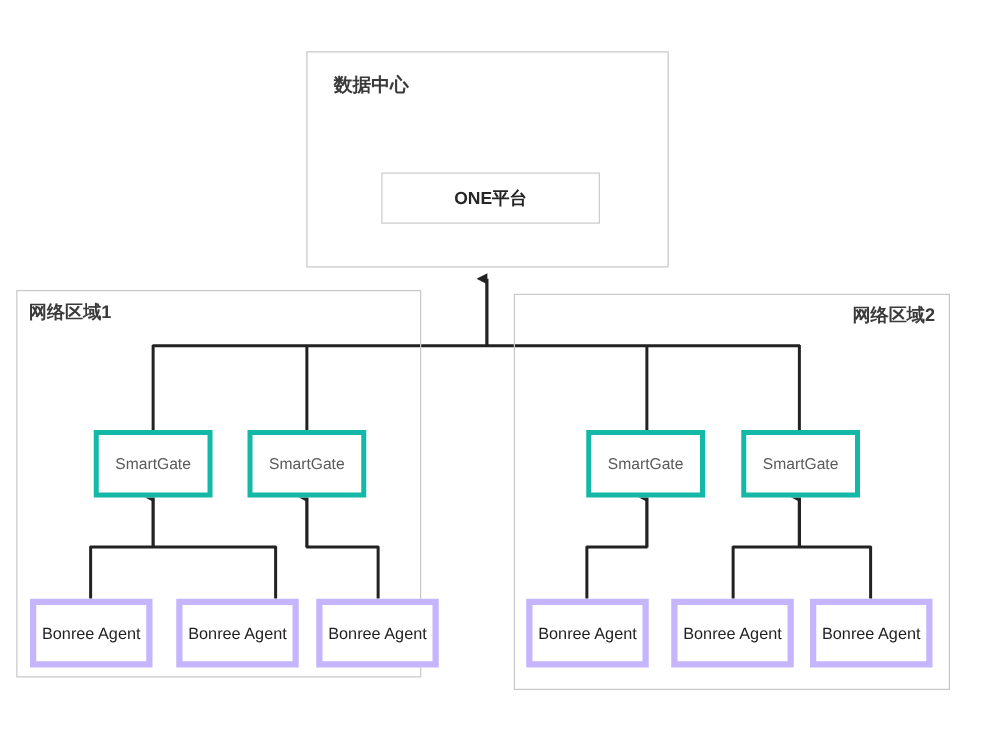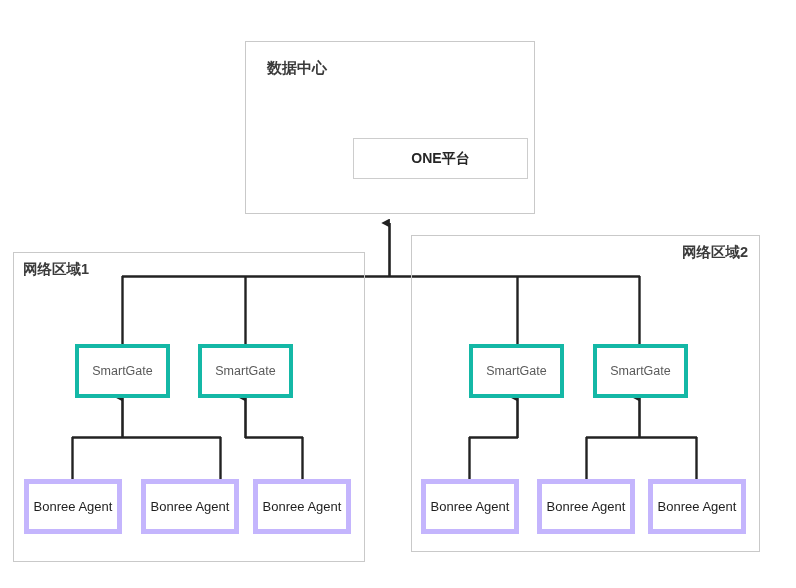--- a/index.html
+++ b/index.html
@@ -65,21 +65,20 @@
     font-weight: bold;
     color: #3a3a3a;
     white-space: nowrap;
   }
   
   .platform-box {
     border: 1px solid #cdcdcd;
     font-size: 14px;
     font-weight: bold;
     color: #262626;
-    margin-left: 48px;
   }
   .gate-box {
     border: 4px solid #14b8a6;
     font-size: 12.5px;
     color: #5a5a5a;
   }
   .agent-box {
     border: 5px solid #c4b5fd;
     font-size: 13px;
     color: #1f1f1f;
@@ -146,21 +145,21 @@
       <line x1="696.5" y1="437" x2="696.5" y2="479" stroke="#222222" stroke-width="2.4"></line>
       <line x1="639.5" y1="438" x2="639.5" y2="397" stroke="#222222" stroke-width="2.6" marker-end="url(#arrowUp)"></line>
     </g>
   </svg>
 
   <div class="box datacenter" style="left:245px; top:41px; width:290px; height:173px;">
     <div class="datacenter-label">数据中心</div>
     <div class="box platform-box" style="left:59px; top:96px; width:175px; height:41px;">ONE平台</div>
   </div>
 
-  <div class="box zone" style="left:13px; top:252px; width:352px; height:310px;">
+  <div class="box zone" style="left:13px; top:232px; width:324px; height:310px;">
     <div class="zone-label left">网络区域1</div>
   </div>
 
   <div class="box zone" style="left:411px; top:235px; width:349px; height:317px;">
     <div class="zone-label right">网络区域2</div>
   </div>
 
   <div class="box gate-box" style="left:75px; top:344px; width:95px; height:54px;">SmartGate</div>
   <div class="box gate-box" style="left:198px; top:344px; width:95px; height:54px;">SmartGate</div>
 

